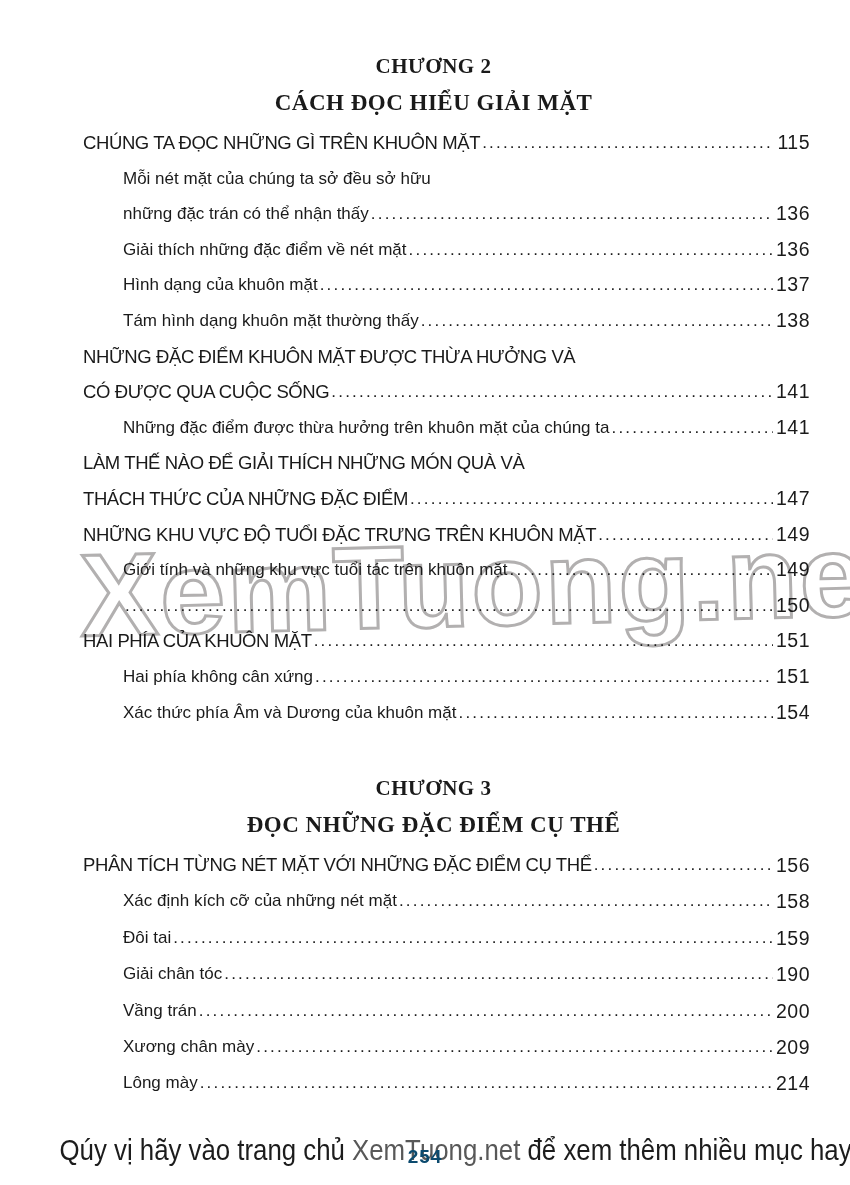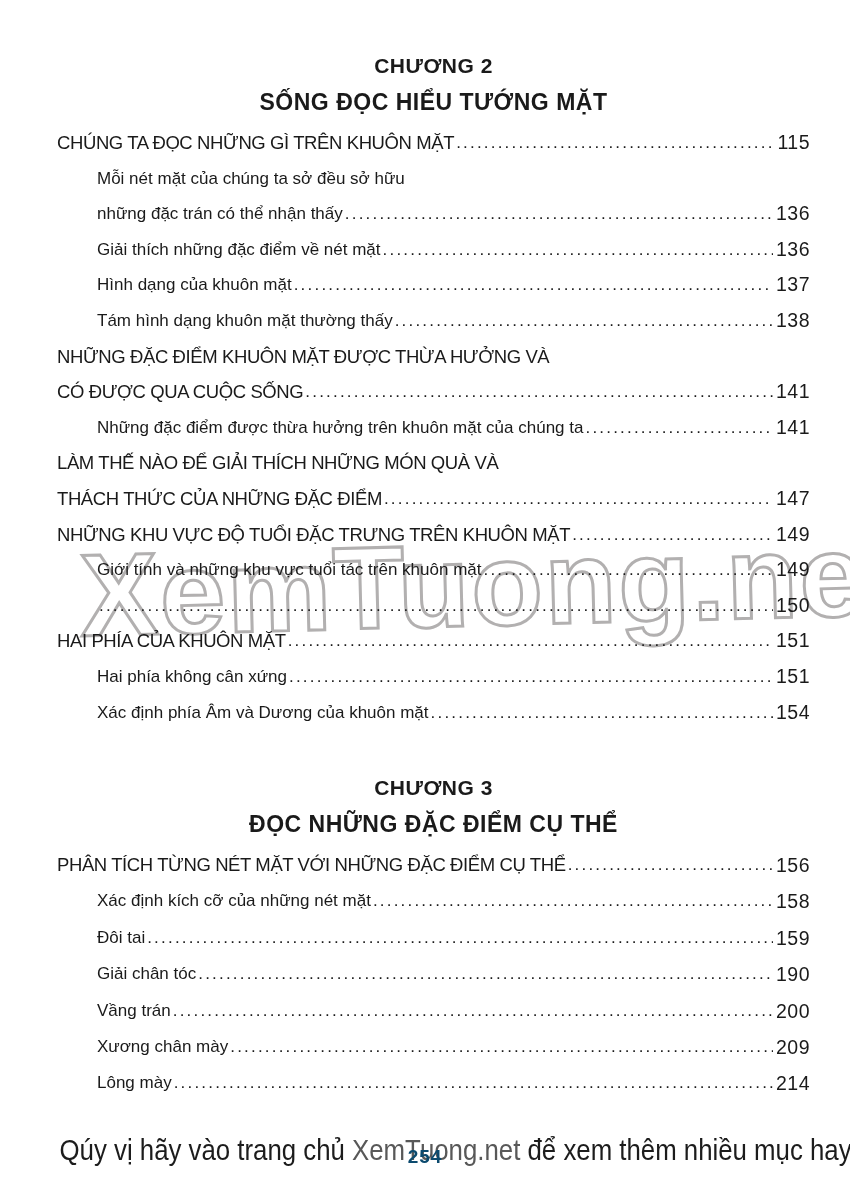--- a/index.html
+++ b/index.html
@@ -29,31 +29,32 @@
     transform-origin: left center;
   }
 
   .content {
     position: absolute; inset: 0;
     z-index: 1;
     padding: 54px 40px 0 57px;
     box-sizing: border-box;
   }
 
-  .chapter-head { text-align: center; font-family: Liberation Sans, sans-serif; font-weight: bold; }
+  .chapter-head { text-align: center; font-family: Liberation Serif, serif; font-weight: bold; }
   .chapter-kicker { font-size: 21px; letter-spacing: 0.5px; }
   .chapter-title  { font-size: 23px; letter-spacing: 0.5px; margin-top: 11px; }
 
   .toc { margin-top: 9px; }
   .row {
     display: flex;
     align-items: flex-start;
     height: 35.6px;
     line-height: 35.6px;
     white-space: nowrap;
+    margin-left: 26px;
   }
   .toc-ch3 .row { height: 36.4px; line-height: 36.4px; }
   .row.section .label {
     font-size: 18.5px;
     letter-spacing: -0.4px;
   }
   .row.sub { padding-left: 40px; }
   .row.sub .label { font-size: 17px; }
   .leader {
     flex: 1;
@@ -97,21 +98,21 @@
 <body>
 
 <div class="page">
 
   <div class="watermark">XemTuong.net</div>
 
   <div class="content">
 
     <div class="chapter-head">
       <div class="chapter-kicker">CHƯƠNG 2</div>
-      <div class="chapter-title">SỐNG ĐỌC HIỂU TƯỚNG MẶT</div>
+      <div class="chapter-title">CÁCH ĐỌC HIỂU GIẢI MẶT</div>
     </div>
 
     <div class="toc toc-ch2">
         <div class="row section">
           <span class="label">CHÚNG TA ĐỌC NHỮNG GÌ TRÊN KHUÔN MẶT</span>
           <span class="leader"></span>
           <span class="pagenum">115</span>
         </div>
         <div class="row sub">
           <span class="label">Mỗi nét mặt của chúng ta sở đều sở hữu</span>
@@ -175,21 +176,21 @@
           <span class="label">HAI PHÍA CỦA KHUÔN MẶT</span>
           <span class="leader"></span>
           <span class="pagenum">151</span>
         </div>
         <div class="row sub">
           <span class="label">Hai phía không cân xứng</span>
           <span class="leader"></span>
           <span class="pagenum">151</span>
         </div>
         <div class="row sub">
-          <span class="label">Xác định phía Âm và Dương của khuôn mặt</span>
+          <span class="label">Xác thức phía Âm và Dương của khuôn mặt</span>
           <span class="leader"></span>
           <span class="pagenum">154</span>
         </div>
       </div>
 
     <div class="chapter3-block">
       <div class="chapter-head">
         <div class="chapter-kicker">CHƯƠNG 3</div>
         <div class="chapter-title">ĐỌC NHỮNG ĐẶC ĐIỂM CỤ THỂ</div>
       </div>

